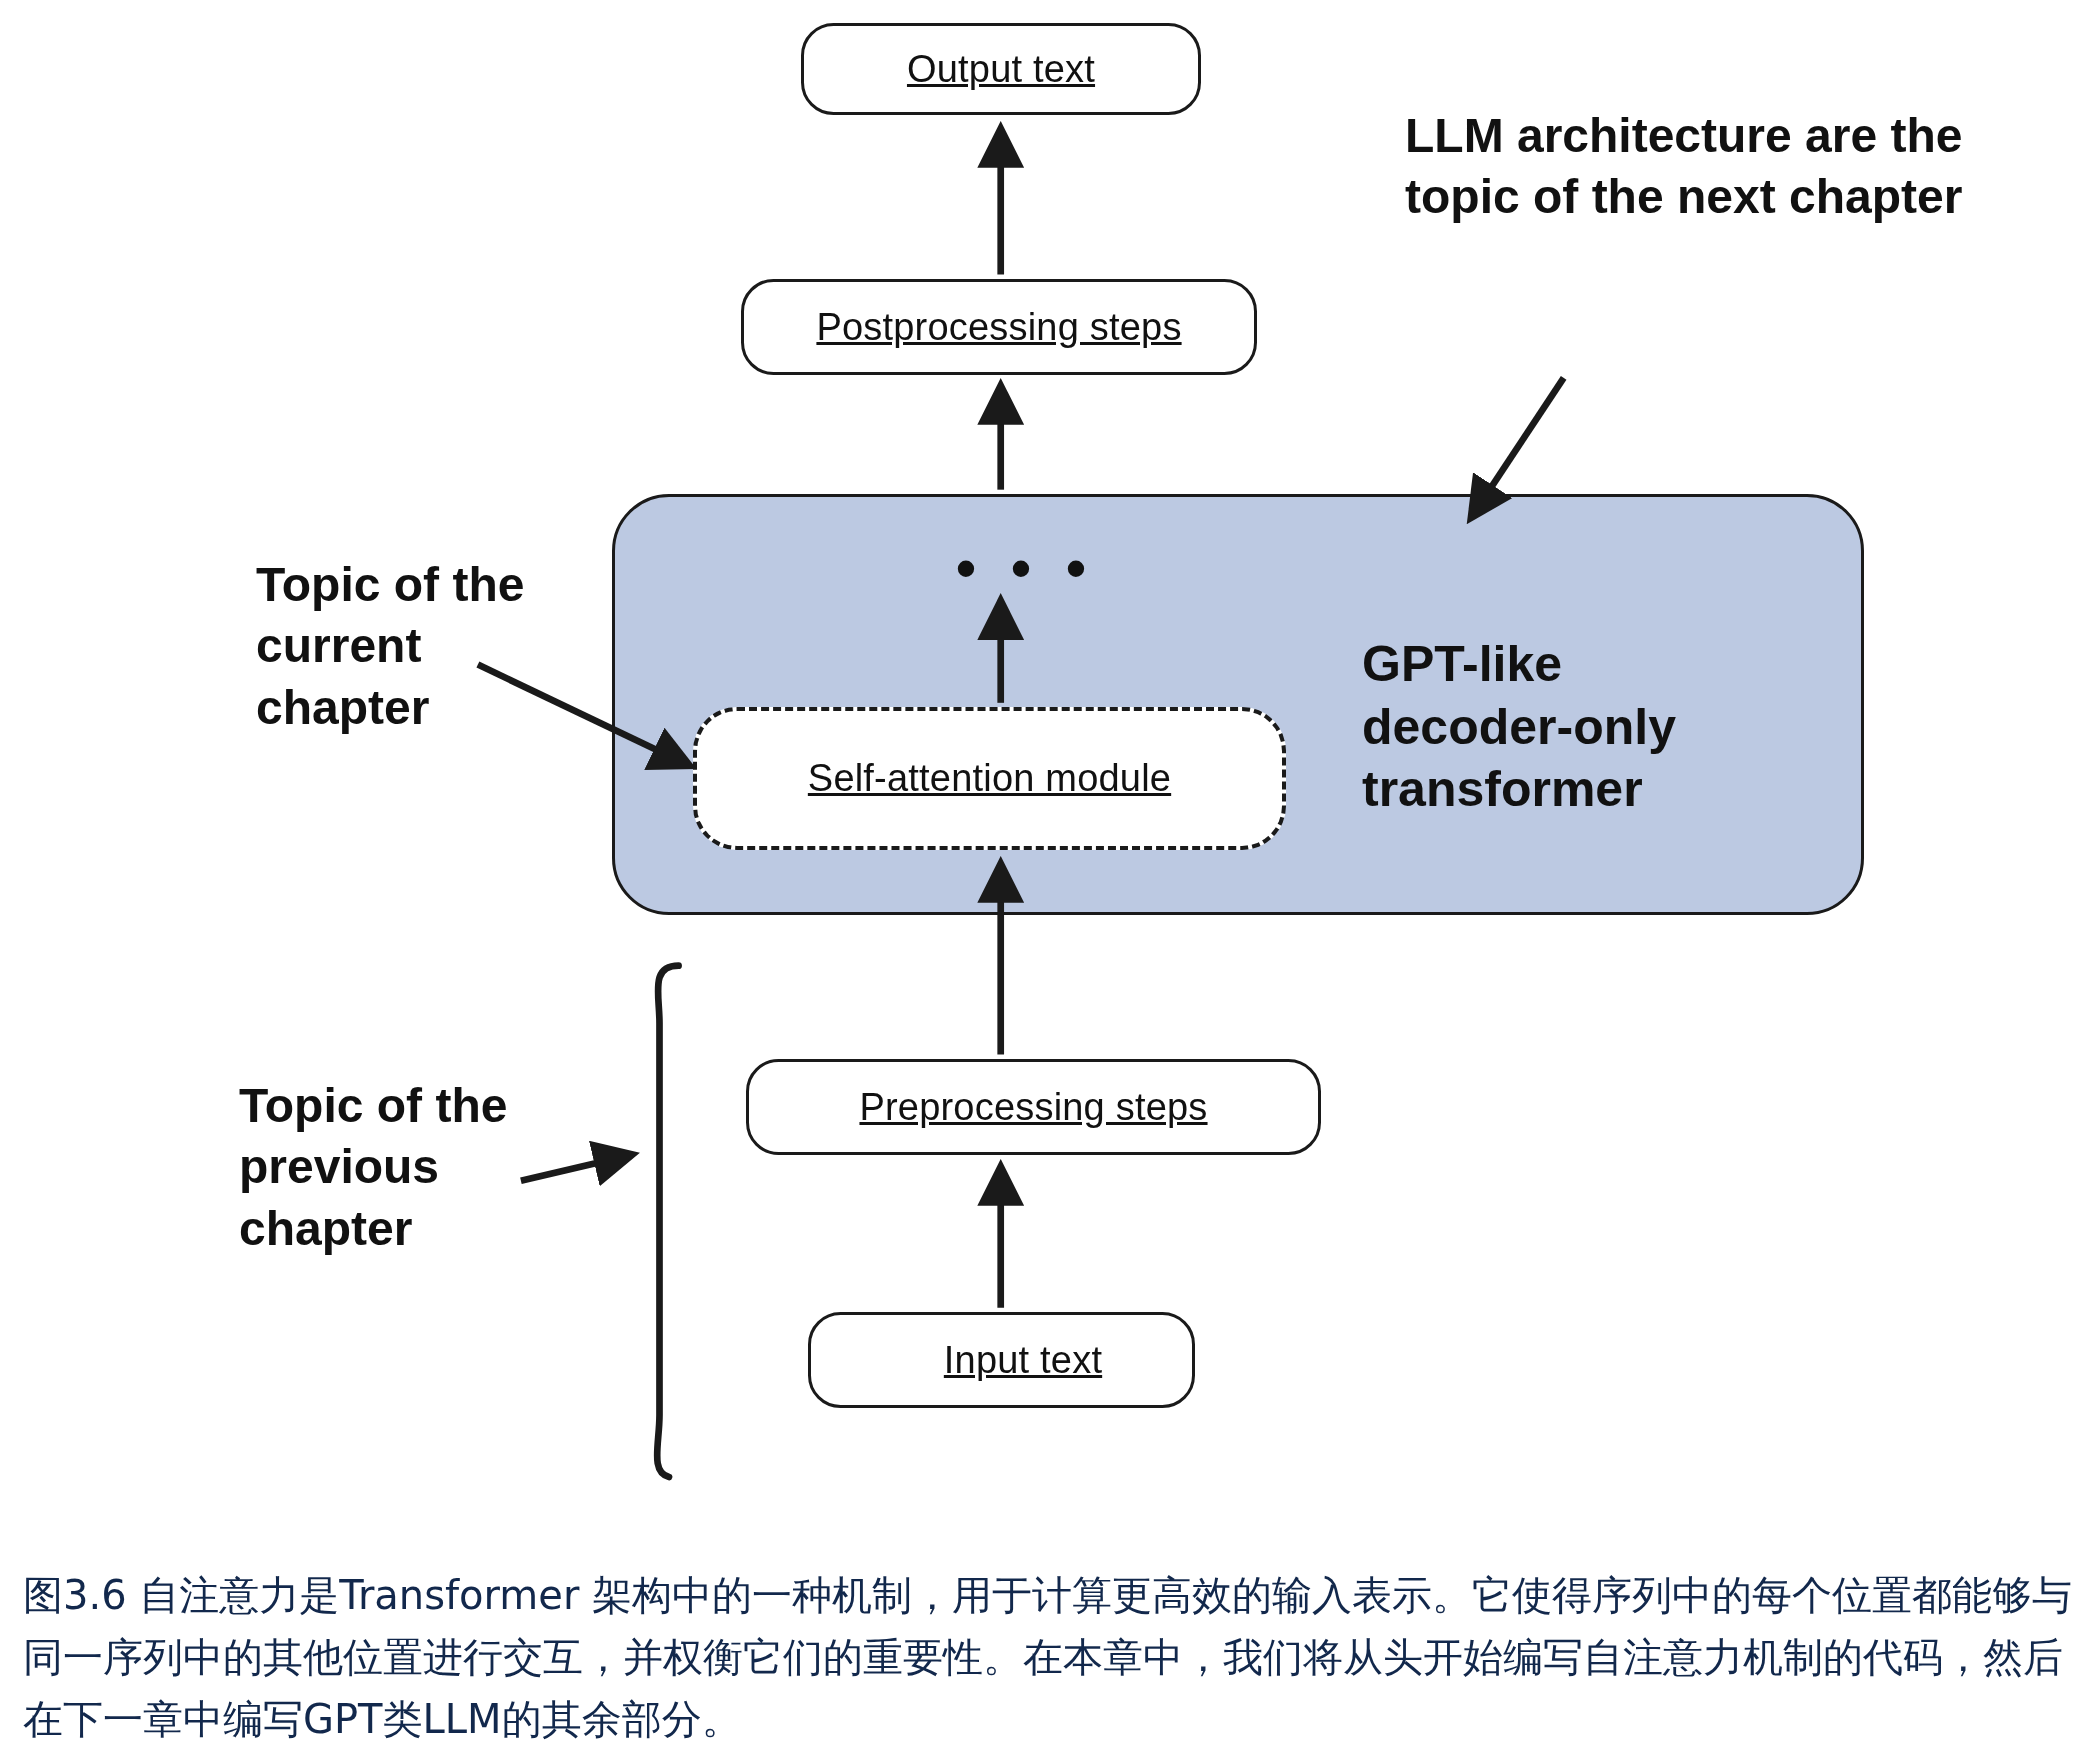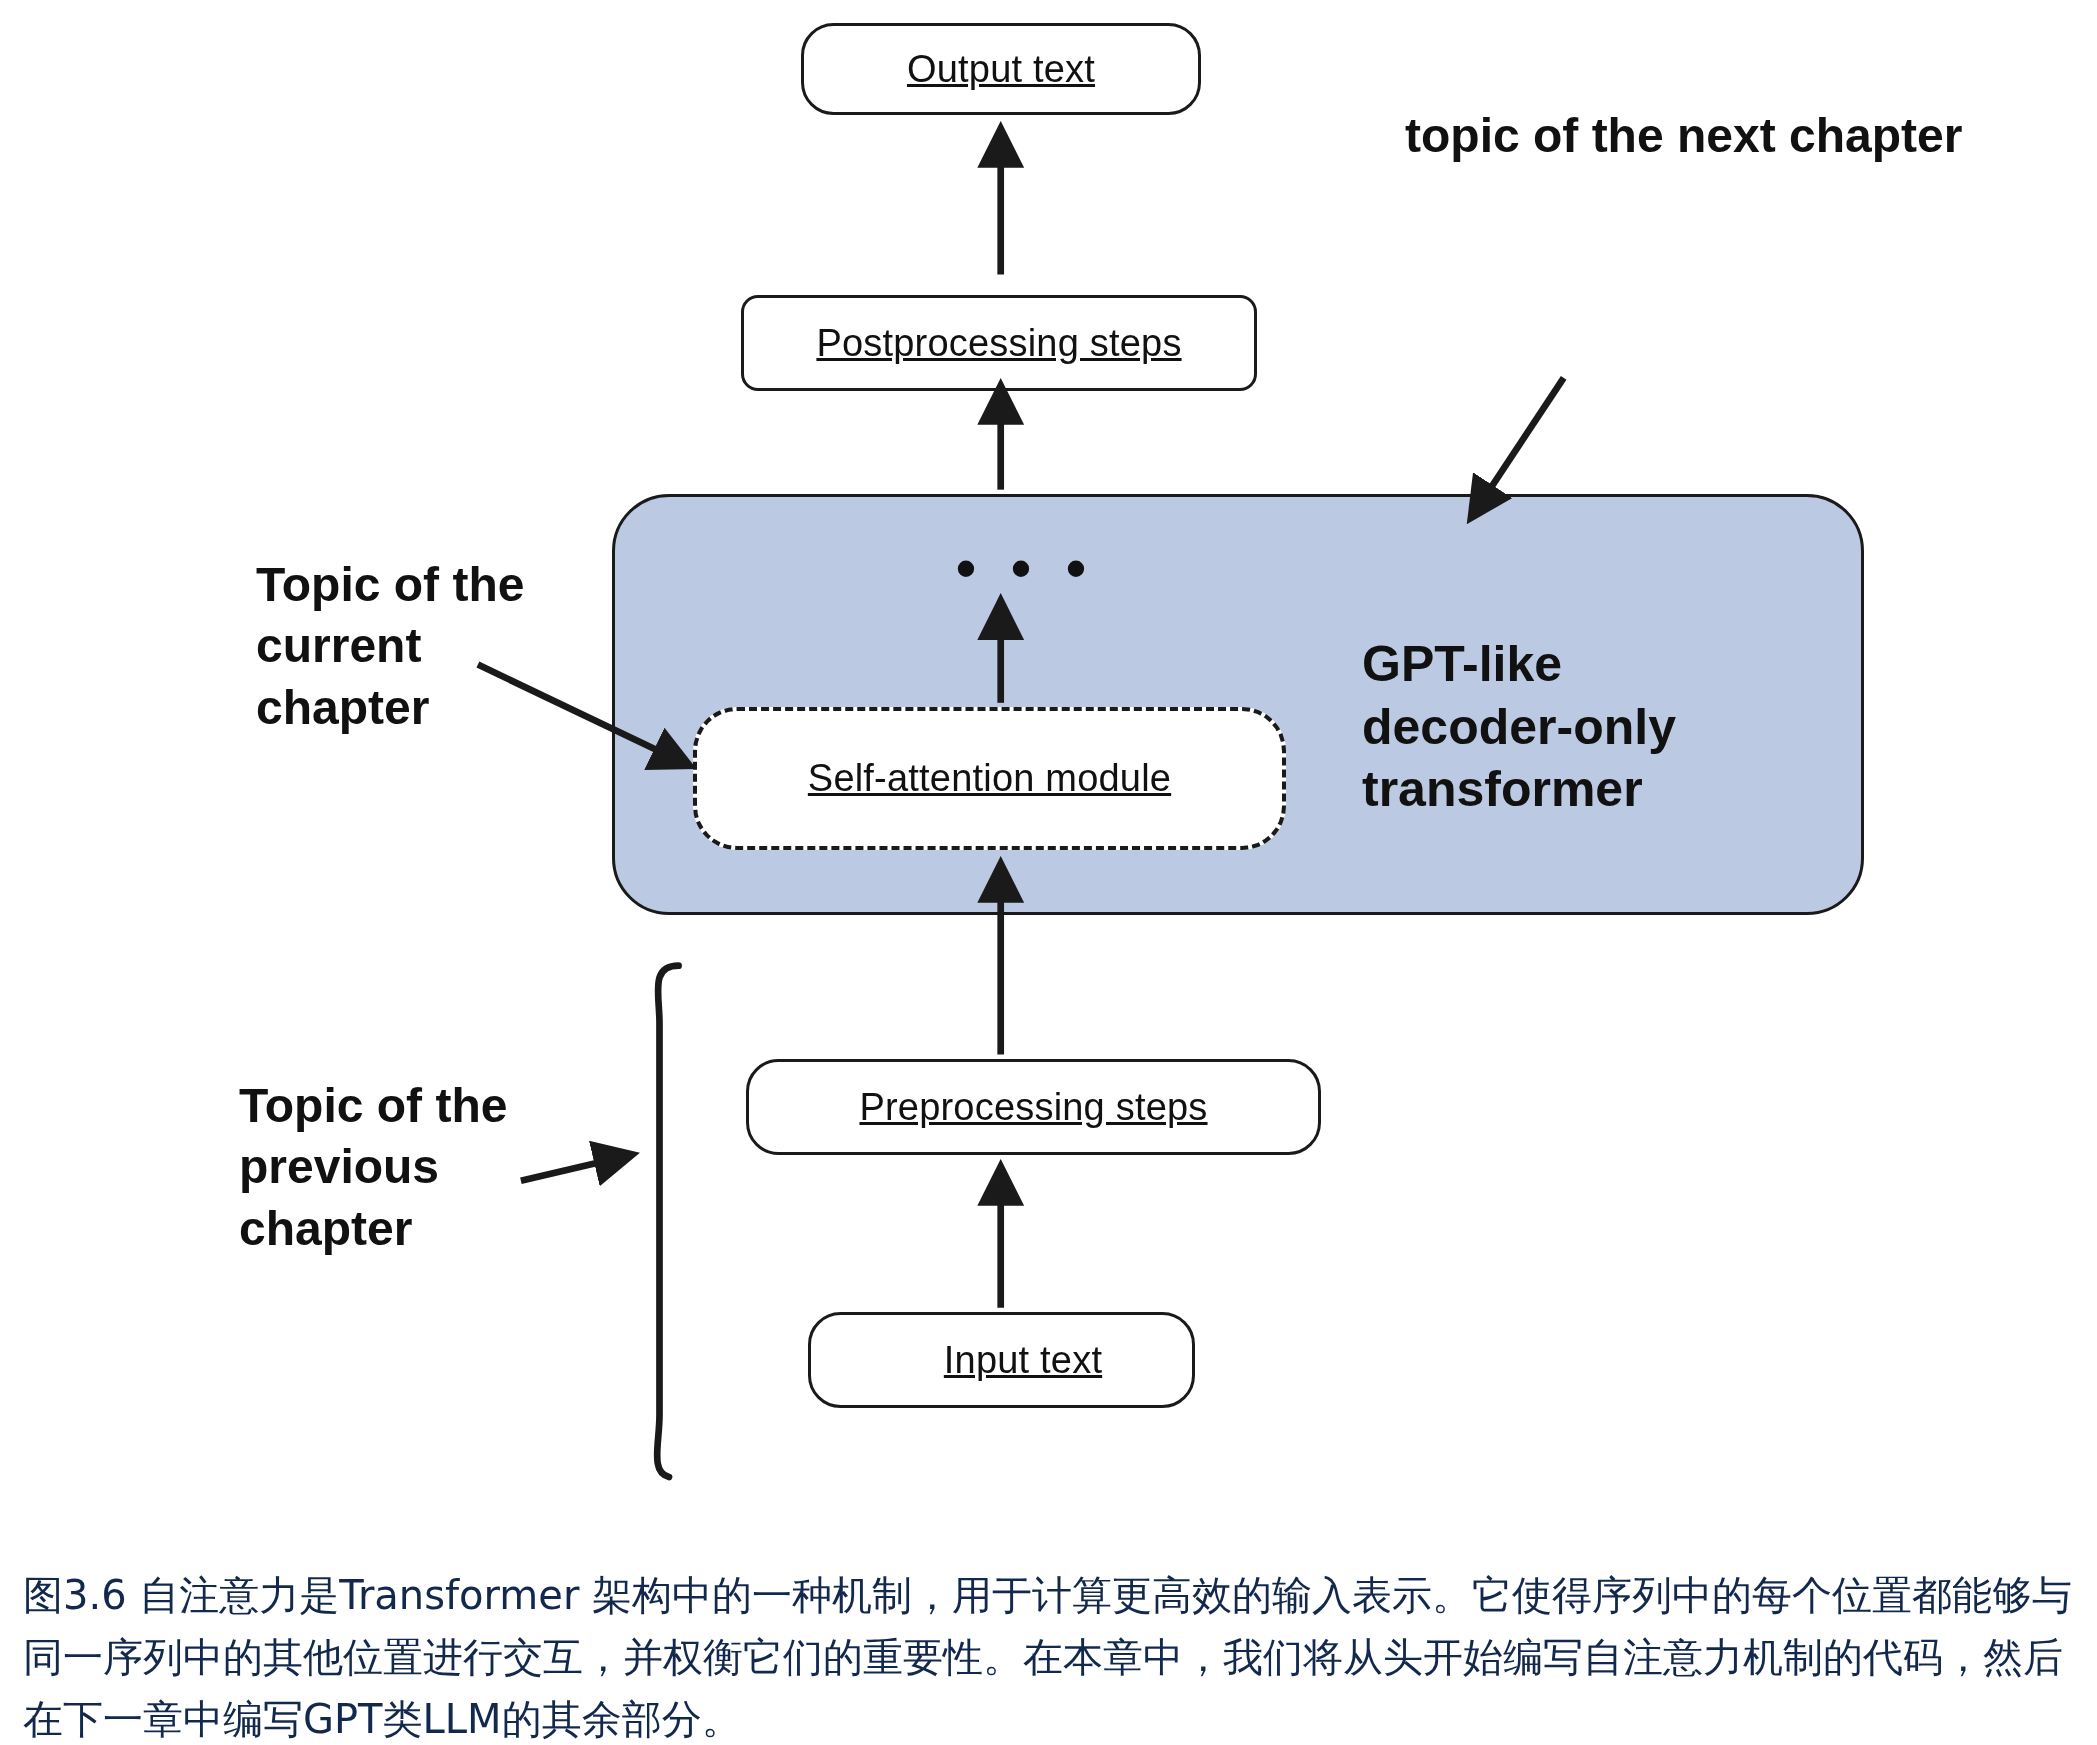--- a/index.html
+++ b/index.html
@@ -108,29 +108,30 @@
   <div class="panel-label" style="left:1362px; top:593px; width:497px;">
     <div>GPT-like</div>
     <div>decoder-only</div>
     <div>transformer</div>
   </div>
 
   <div class="dots" style="left:956px; top:535px;">• • •</div>
 
   <div class="node" style="left:801px; top:23px; width:400px; height:92px;">Output text</div>
 
-  <div class="node" style="left:741px; top:295px; width:516px; height:96px;border-radius:17px;">Postprocessing steps</div>
+  <div class="node" style="left:741px; top:279px; width:516px; height:96px;">Postprocessing steps</div>
 
   <div class="node dashed" style="left:693px; top:707px; width:593px; height:143px;">Self-attention module</div>
 
   <div class="node" style="left:746px; top:1059px; width:575px; height:96px;">Preprocessing steps</div>
 
   <div class="node" style="left:808px; top:1312px; width:387px; height:96px;padding-left:43px;">Input text</div>
 
   <div class="callout" style="left:1405px; top:105px; width:669px;">
+    <div>LLM architecture are the</div>
     <div>topic of the next chapter</div>
   </div>
 
   <div class="callout" style="left:256px; top:554px; width:401px;">
     <div>Topic of the</div>
     <div>current</div>
     <div>chapter</div>
   </div>
 
   <div class="callout" style="left:239px; top:1075px; width:401px;">

